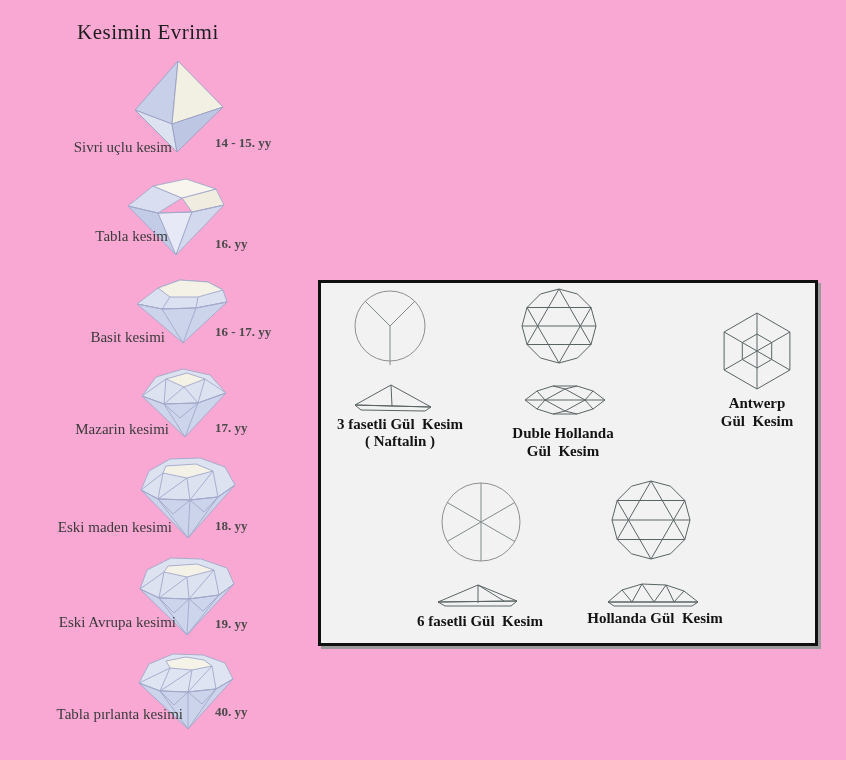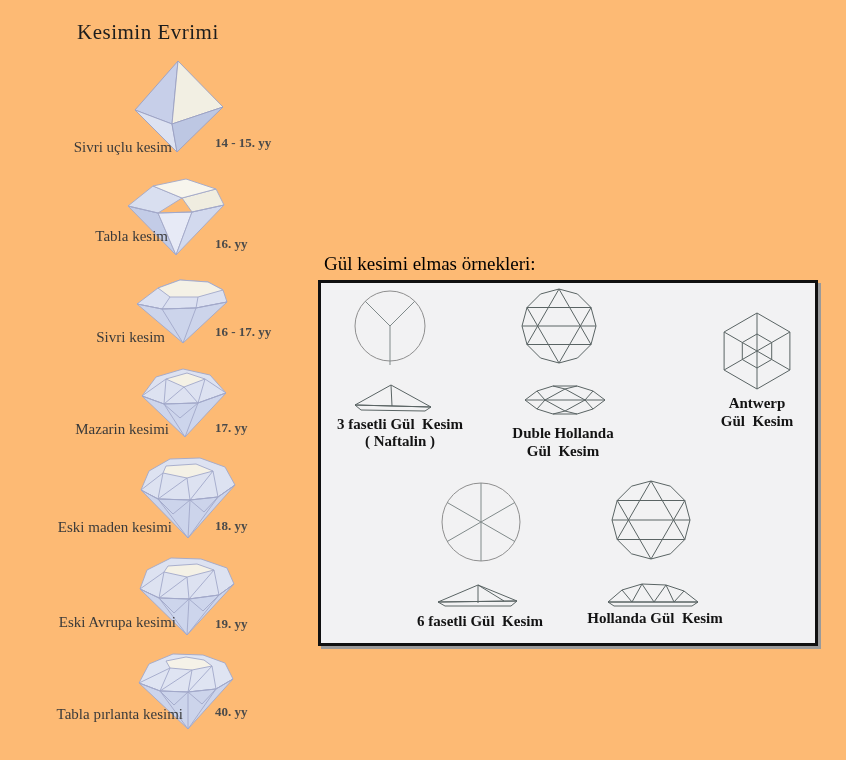--- a/index.html
+++ b/index.html
@@ -1,17 +1,17 @@
 <!DOCTYPE html>
 <html><head>
 <meta charset="utf-8">
 <style>
   html,body{margin:0;padding:0;background:#ffffff;}
   .page{
-    position:relative;width:846px;height:760px;background:#fdba74;overflow:hidden;
+    position:relative;width:846px;height:760px;background:#f9a8d4;overflow:hidden;
     font-family:"Liberation Serif", serif;color:#2f2f2f;
   }
   .evo-title{
     position:absolute;left:77px;top:20px;margin:0;
     font-size:21px;font-weight:400;letter-spacing:.5px;color:#1d1d1d;
   }
   .gem{position:absolute;}
   .evo-label{
     position:absolute;font-size:15px;color:#3a3a3a;white-space:pre;text-align:left;
   }
@@ -71,21 +71,21 @@
       <polygon points="26,12 48,4 76,6 91,14 66,21 38,21" fill="#f4f1e6"></polygon>
       <g fill="none">
         <line x1="38" y1="21" x2="30" y2="33"></line>
         <line x1="66" y1="21" x2="64" y2="32"></line>
         <line x1="30" y1="33" x2="51" y2="67"></line>
         <line x1="64" y1="32" x2="51" y2="67"></line>
         <polyline points="5,28 30,33 64,32 95,26"></polyline>
       </g>
     </g>
   </svg>
-  <div class="evo-label" style="top:329px;right:681px">Sivri kesim</div>
+  <div class="evo-label" style="top:329px;right:681px">Basit kesimi</div>
   <div class="evo-period" style="top:324px">16 - 17. yy</div>
 
   <svg class="gem" style="left:138px;top:364px" width="92" height="76" viewBox="0 0 92 76">
     <g stroke="#a2a8c9" stroke-width="0.9" stroke-linejoin="round">
       <polygon points="4,32 18,13 45,5 72,11 88,29 60,39 26,40" fill="#dde2f1"></polygon>
       <polygon points="4,32 26,40 60,39 88,29 47,73" fill="#cdd5ec"></polygon>
       <polygon points="28,15 49,9 67,15 46,23" fill="#f4f1e5"></polygon>
       <g fill="none">
         <line x1="28" y1="15" x2="4" y2="32"></line>
         <line x1="28" y1="15" x2="26" y2="40"></line>
@@ -168,21 +168,20 @@
         <line x1="80" y1="40" x2="52" y2="80"></line>
         <polyline points="24,42 38,56 52,43"></polyline>
         <polyline points="52,43 66,55 80,40"></polyline>
         <polyline points="3,34 24,42 52,43 80,40 97,30"></polyline>
       </g>
     </g>
   </svg>
   <div class="evo-label" style="top:706px;right:663px">Tabla pırlanta kesimi</div>
   <div class="evo-period" style="top:704px">40. yy</div>
 
-  <h2 class="panel-title">Gül kesimi elmas örnekleri:</h2>
 
   <div class="panel">
 
     <svg class="panel-svg" width="494" height="360" viewBox="0 0 494 360">
 
       <g stroke="#808a8a" stroke-width="1" fill="none">
         <circle cx="69" cy="43" r="35" stroke="#8f8f8f"></circle>
         <line x1="69" y1="43" x2="44.2" y2="18.2"></line>
         <line x1="69" y1="43" x2="93.8" y2="18.2"></line>
         <line x1="69" y1="43" x2="69" y2="82"></line>

